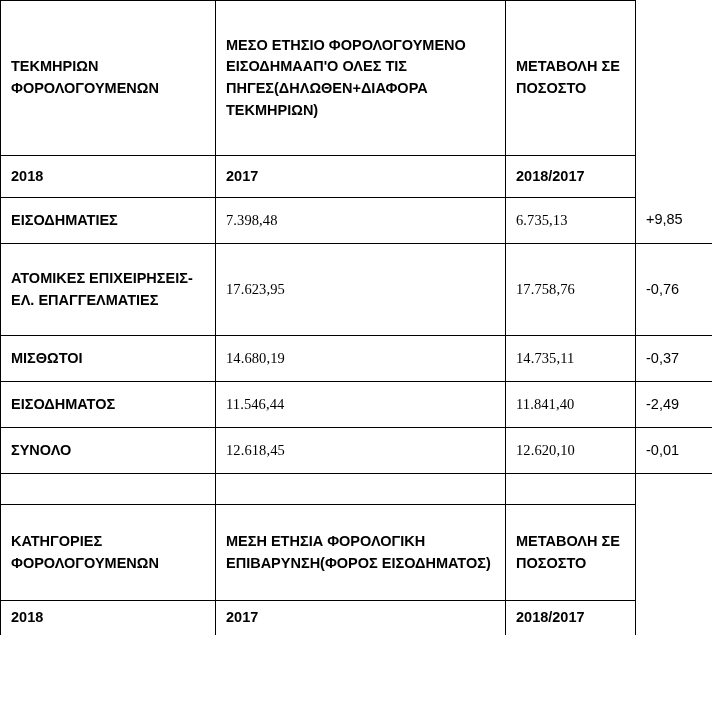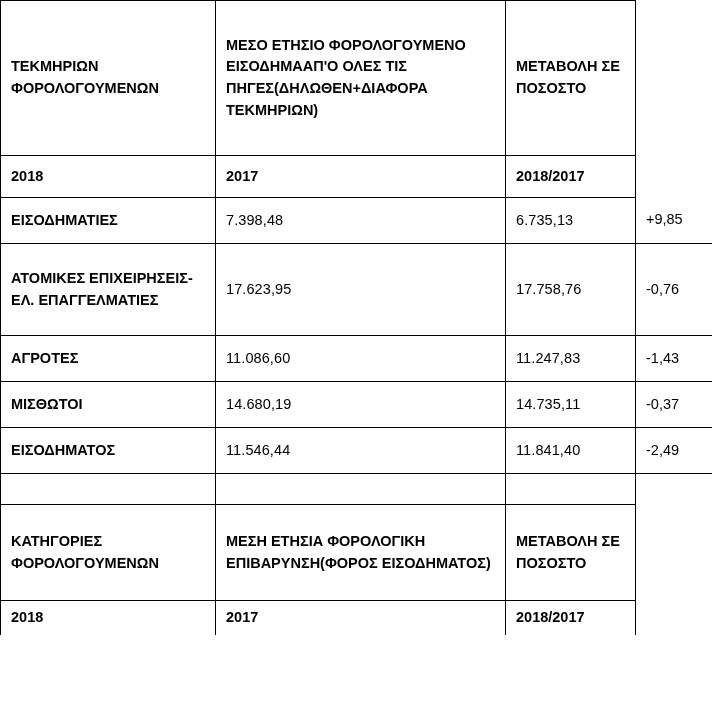--- a/index.html
+++ b/index.html
@@ -65,20 +65,21 @@
     line-height: 1.55;
   }
   .yr-text {
     font-weight: bold;
     font-size: 14.5px;
   }
   .num-text {
     font-weight: normal;
     font-size: 14.5px;
     letter-spacing: 0.1px;
+    font-family: Liberation Serif, serif;
   }
   .pct-text {
     font-weight: normal;
     font-size: 14.5px;
   }
 
   .spacer-row td { height: 18px; padding: 0; }
 
   .r-head1 { height: 155px; }
   .r-years { height: 42px; }
@@ -122,41 +123,41 @@
         <td class="bb pct-text">+9,85</td>
       </tr>
 
       <tr class="r-tall">
         <td class="bl br bb cat-text">ΑΤΟΜΙΚΕΣ ΕΠΙΧΕΙΡΗΣΕΙΣ-ΕΛ. ΕΠΑΓΓΕΛΜΑΤΙΕΣ</td>
         <td class="br bb num-text">17.623,95</td>
         <td class="br bb num-text">17.758,76</td>
         <td class="bb pct-text">-0,76</td>
       </tr>
 
-      <tr class="r-simple">
-        <td class="bl br bb cat-text">ΑΓΡΟΤΕΣ</td>
-        <td class="br bb num-text">11.086,60</td>
-        <td class="br bb num-text">11.247,83</td>
-        <td class="bb pct-text">-1,43</td>
-      </tr>
 
       <tr class="r-simple">
         <td class="bl br bb cat-text">ΜΙΣΘΩΤΟΙ</td>
         <td class="br bb num-text">14.680,19</td>
         <td class="br bb num-text">14.735,11</td>
         <td class="bb pct-text">-0,37</td>
       </tr>
 
       <tr class="r-simple">
         <td class="bl br bb cat-text">ΕΙΣΟΔΗΜΑΤΟΣ</td>
         <td class="br bb num-text">11.546,44</td>
         <td class="br bb num-text">11.841,40</td>
         <td class="bb pct-text">-2,49</td>
       </tr>
 
+      <tr class="r-simple">
+        <td class="bl br bb cat-text">ΣΥΝΟΛΟ</td>
+        <td class="br bb num-text">12.618,45</td>
+        <td class="br bb num-text">12.620,10</td>
+        <td class="bb pct-text">-0,01</td>
+      </tr>
 
       <tr class="spacer-row">
         <td class="bl br bb"></td>
         <td class="br bb"></td>
         <td class="br bb"></td>
         <td class="nb"></td>
       </tr>
 
       <tr class="r-head2">
         <td class="bl br bb hdr-text">ΚΑΤΗΓΟΡΙΕΣ ΦΟΡΟΛΟΓΟΥΜΕΝΩΝ</td>

